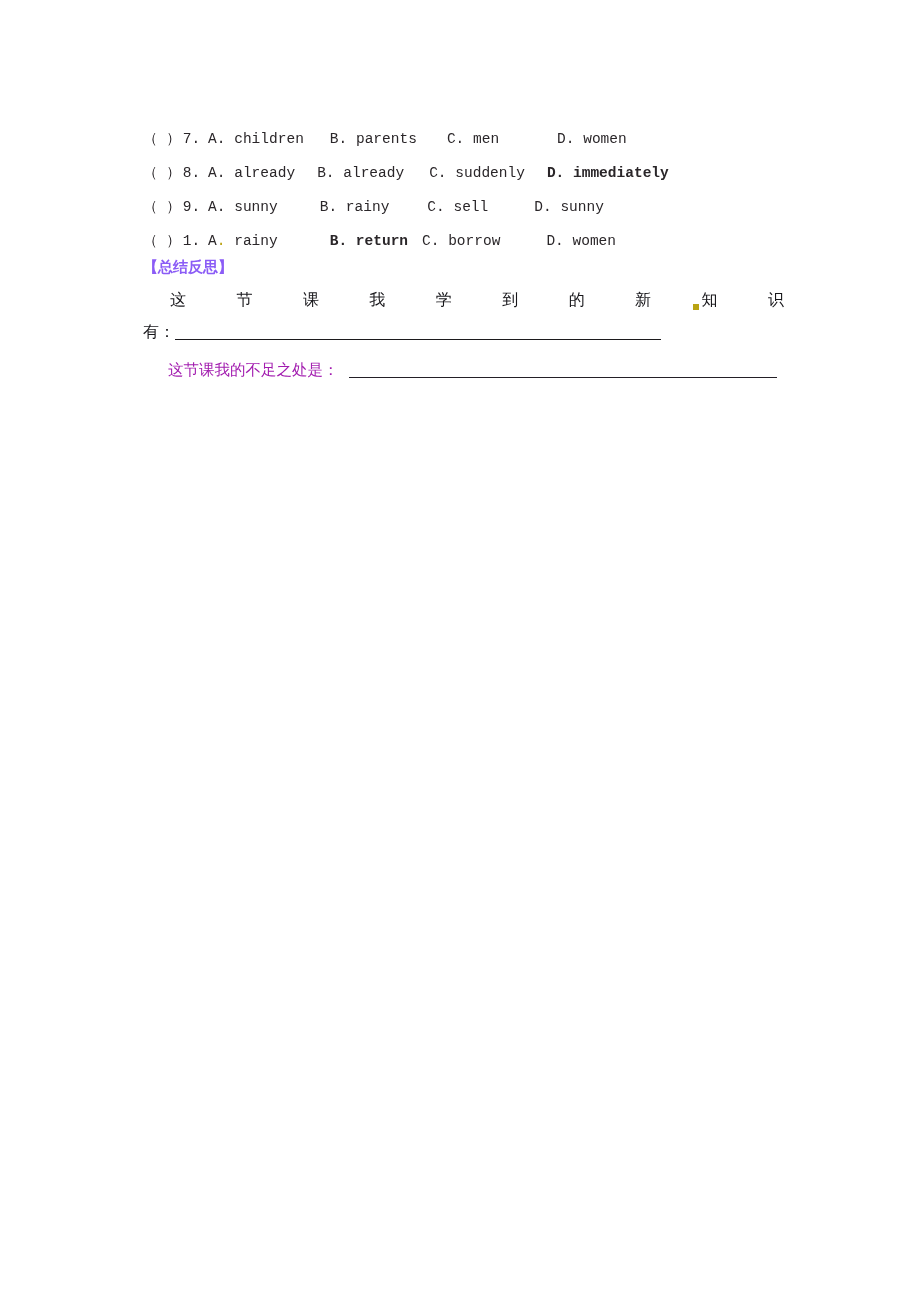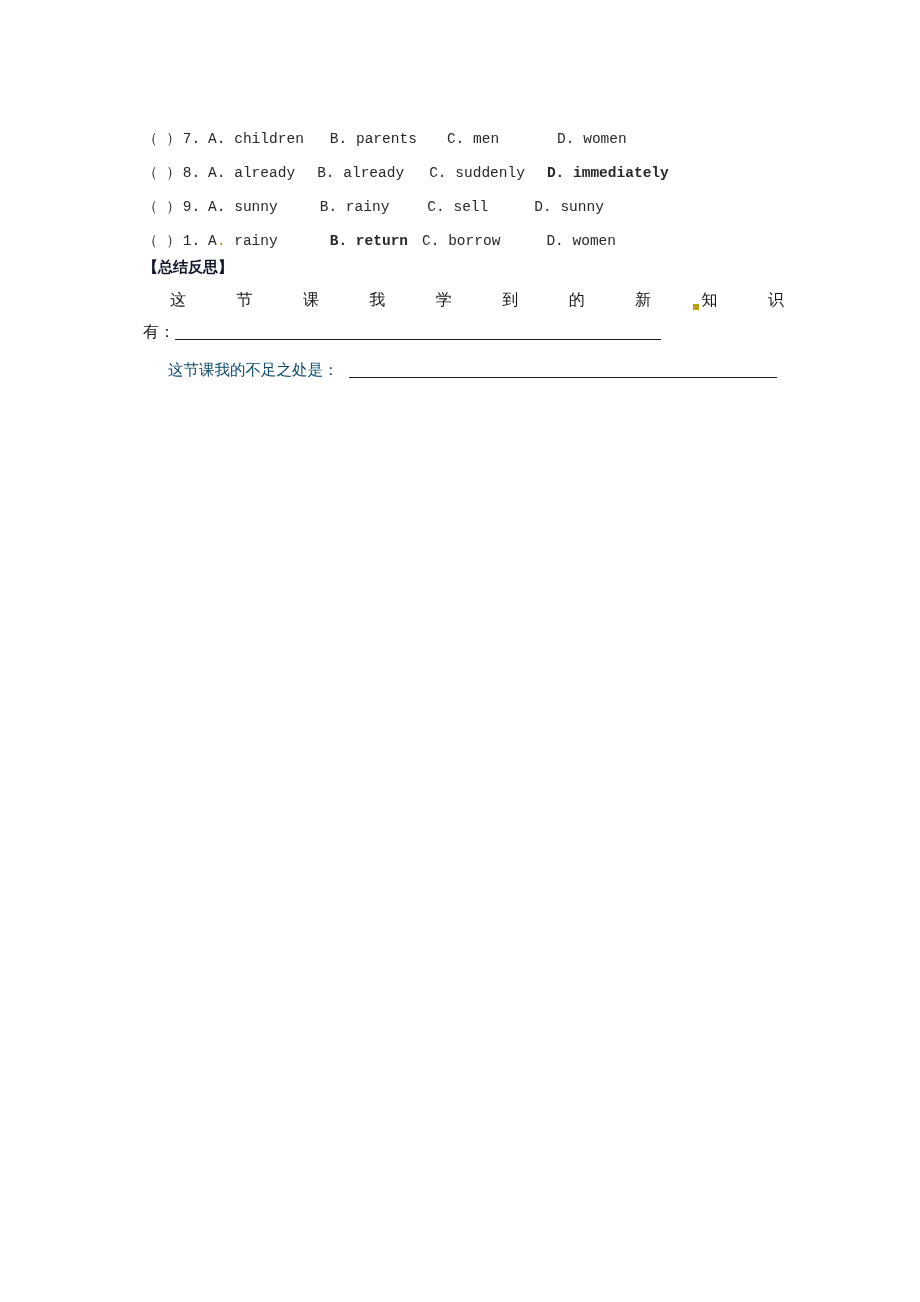--- a/index.html
+++ b/index.html
@@ -79,21 +79,21 @@
   }
 
   
   .section-heading {
     position: absolute;
     left: 143px;
     top: 258px;
     font-family: "DejaVu Sans", "Liberation Sans", sans-serif;
     font-size: 15px;
     font-weight: bold;
-    color: #0f172a;
+    color: #8b5cf6;
     letter-spacing: 0px;
     white-space: nowrap;
   }
 
   
   .reflect-justified {
     position: absolute;
     left: 170px;
     top: 290px;
     width: 614px;
@@ -137,21 +137,21 @@
 
   
   .reflect-second {
     position: absolute;
     left: 168px;
     top: 360px;
     display: flex;
     align-items: flex-end;
     font-family: "DejaVu Sans", "Liberation Sans", sans-serif;
     font-size: 15.5px;
-    color: #0c4a6e;
+    color: #a21caf;
   }
   .reflect-second .rule {
     display: inline-block;
     width: 428px;
     height: 0;
     border-bottom: 1.6px solid #231f26;
     margin-bottom: 3px;
     margin-left: 10px;
   }
 </style>

